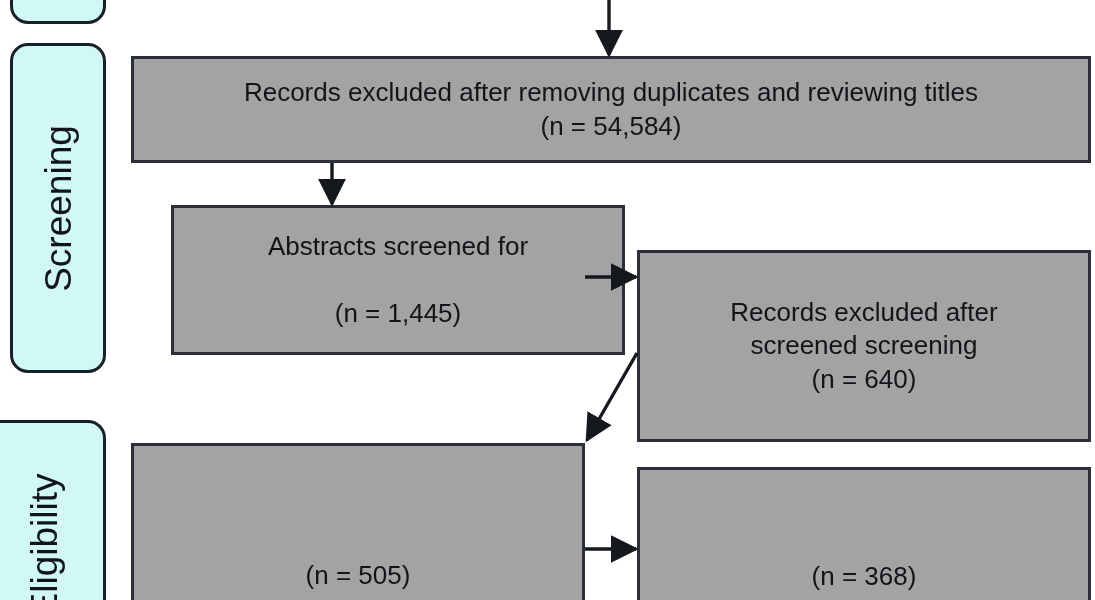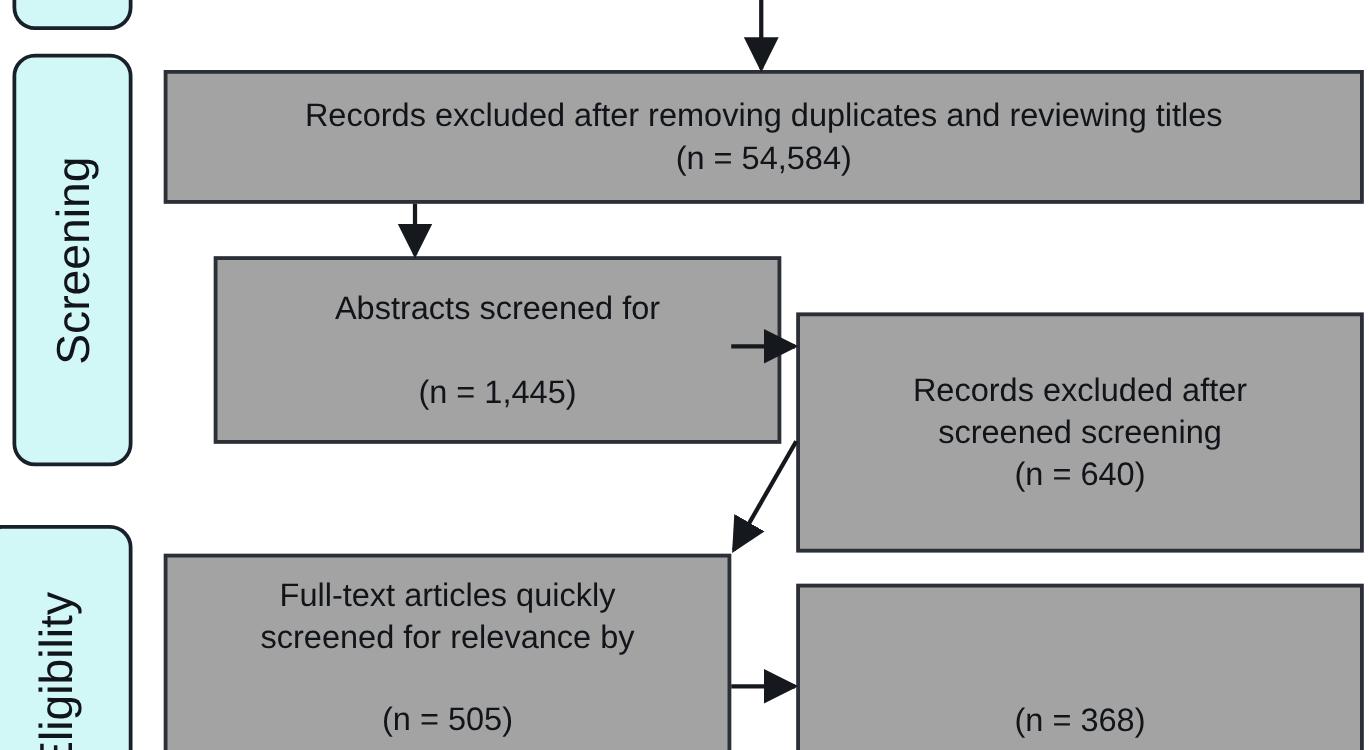--- a/index.html
+++ b/index.html
@@ -99,22 +99,22 @@
   <div class="box" style="left:637px; top:203px; width:454px; height:192px;margin-top:47px;">
     <span class="txt">
       <span>Records excluded after</span><br>
       <span>screened screening</span><br>
       <span>(n = 640)</span>
     </span>
   </div>
 
   <div class="box" style="left:131px; top:443px; width:454px; height:180px; align-items:flex-start; padding-top:14px;">
     <span class="txt">
-      <span>Full-text articles quickly</span><br>
-      <span>screened for relevance by</span><br>
+      <br>
+      <br>
       <br>
       <span>(n = 505)</span>
     </span>
   </div>
 
   <div class="box" style="left:637px; top:467px; width:454px; height:152px;">
     <span class="txt">
       <br>
       <br>
       <span>(n = 368)</span>

